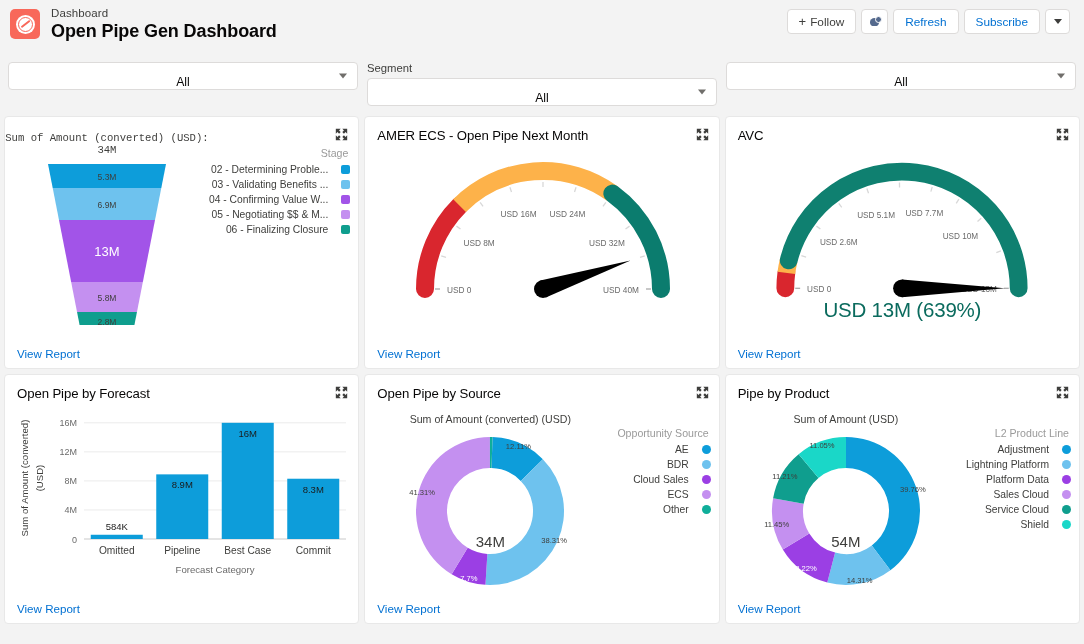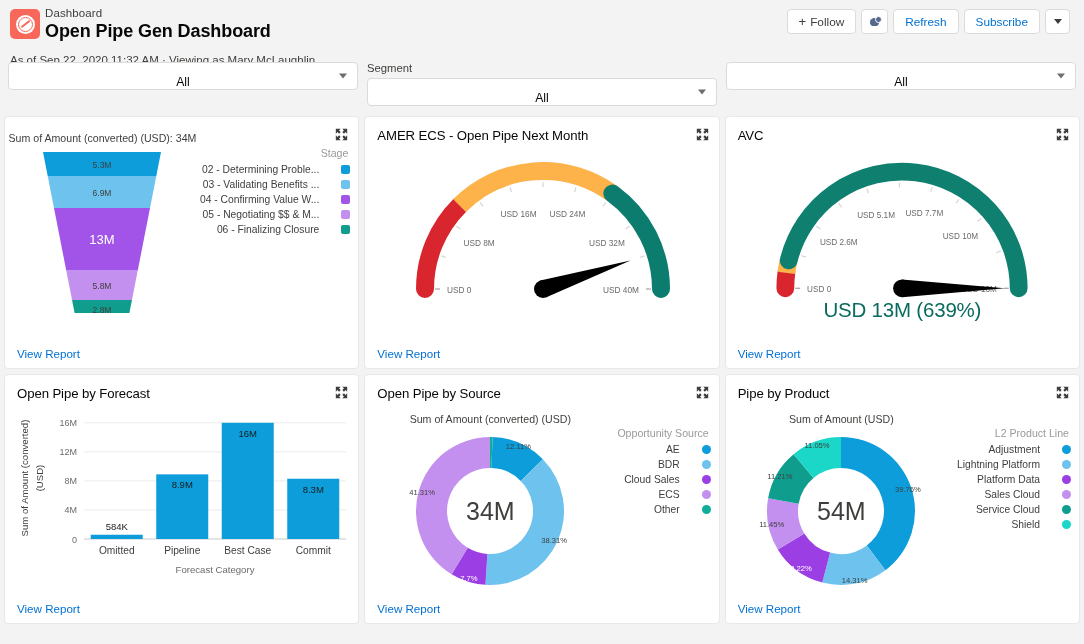--- a/index.html
+++ b/index.html
@@ -33,21 +33,21 @@
   .app-logo .ring::after {
     content:""; position:absolute;
     width: 11px; height: 1.8px; background: #f8685a;
     transform: rotate(-38deg); border-radius: 1px;
   }
   .app-logo .ring::before {
     content:""; position:absolute;
     width: 13px; height: 13px; border-radius: 50%;
     border: 1.6px solid #f8685a;
   }
-  .titles { margin-left: 5px; line-height: 1.15; }
+  .titles { margin-left: 11px; line-height: 1.15; }
   .crumb { font-size: 11.5px; color: #3e3e3c; letter-spacing: .1px; }
   .dash-title { font-size: 18px; font-weight: bold; color: #080707; margin-top: 1px; letter-spacing: -0.1px;}
   .subline {
     font-size: 11.5px; color: #3e3e3c;
     margin: 12px 0 0 0; padding-left: 0px;
   }
 
   .hdr-actions {
     position: absolute; right: 14px; top: 9px;
     display: flex; align-items: center; gap: 5px;
@@ -123,30 +123,30 @@
   .view-report {
     position: absolute; left: 12px; bottom: 8px;
     font-size: 11.6px; color: #0070d2; cursor: pointer;
   }
   .card-body { position: relative; width: 100%; height: 200px; }
 
   
   .funnel-wrap { display:flex; padding-top: 2px; }
   .funnel-left { width: 205px; position: relative; }
   .funnel-heading {
-    font-size: 10.6px; color: #3e3e3c; text-align:center; margin-top: 13px;
+    font-size: 10.6px; color: #3e3e3c; text-align:center; margin-top: 13px; font-family: Liberation Mono, monospace;
   }
   .funnel-svg { display:block; margin: 4px auto 0 auto; }
   .legend-col {
     flex: 1; padding: 28px 8px 0 0; text-align: right;
   }
   .legend-title { font-size: 10.6px; color: #9a9a9a; margin-bottom: 5px; padding-right:2px;}
   .legend-row {
     display:flex; align-items:center; justify-content:flex-end;
-    margin-bottom: 4px; gap: 22px;
+    margin-bottom: 4px; gap: 13px;
   }
   .legend-row span.lbl { font-size: 10.3px; color: #3e3e3c; white-space: nowrap; }
   .sw { width: 9px; height: 9px; border-radius: 2px; flex:0 0 auto;}
   .sw.round { border-radius: 50%; width:9px;height:9px;}
 
   
   .gauge-wrap { position:relative; width:100%; height: 205px; }
   .gauge-value {
     position:absolute; left:0; right:0; text-align:center;
     font-size: 23px; color: #0b6b5e; letter-spacing:-0.2px;
@@ -156,37 +156,36 @@
   
   .bar-svg { display:block; margin: 0 auto; }
 
   
   .donut-wrap { display:flex; }
   .donut-left { width: 250px; position:relative; }
   .donut-heading { font-size: 10.6px; color:#3e3e3c; text-align:center; margin-top: 12px;}
   .donut-legend { flex:1; padding: 26px 8px 0 0; text-align:right; }
   .donut-center {
     position: absolute; left:0; right:0; text-align:center;
-    font-size: 25px; color:#3e3e3c;
+    font-size: 15px; color:#3e3e3c;margin-top:36px;
   }
 </style>
 </head>
 <body>
 
 <div class="page-header">
   <div class="hdr-row">
     <div class="app-logo">
       <div class="ring"></div>
     </div>
     <div class="titles">
       <div class="crumb">Dashboard</div>
       <div class="dash-title">Open Pipe Gen Dashboard</div>
     </div>
   </div>
-  <div class="subline">As of Sep 22, 2020 11:32 AM · Viewing as Mary McLaughlin</div>
 
   <div class="hdr-actions">
     <div class="btn dark">
       <span class="plus">+</span>
       <span>Follow</span>
     </div>
     <div class="btn icon-only">
       <span class="bell"></span>
     </div>
     <div class="btn">

